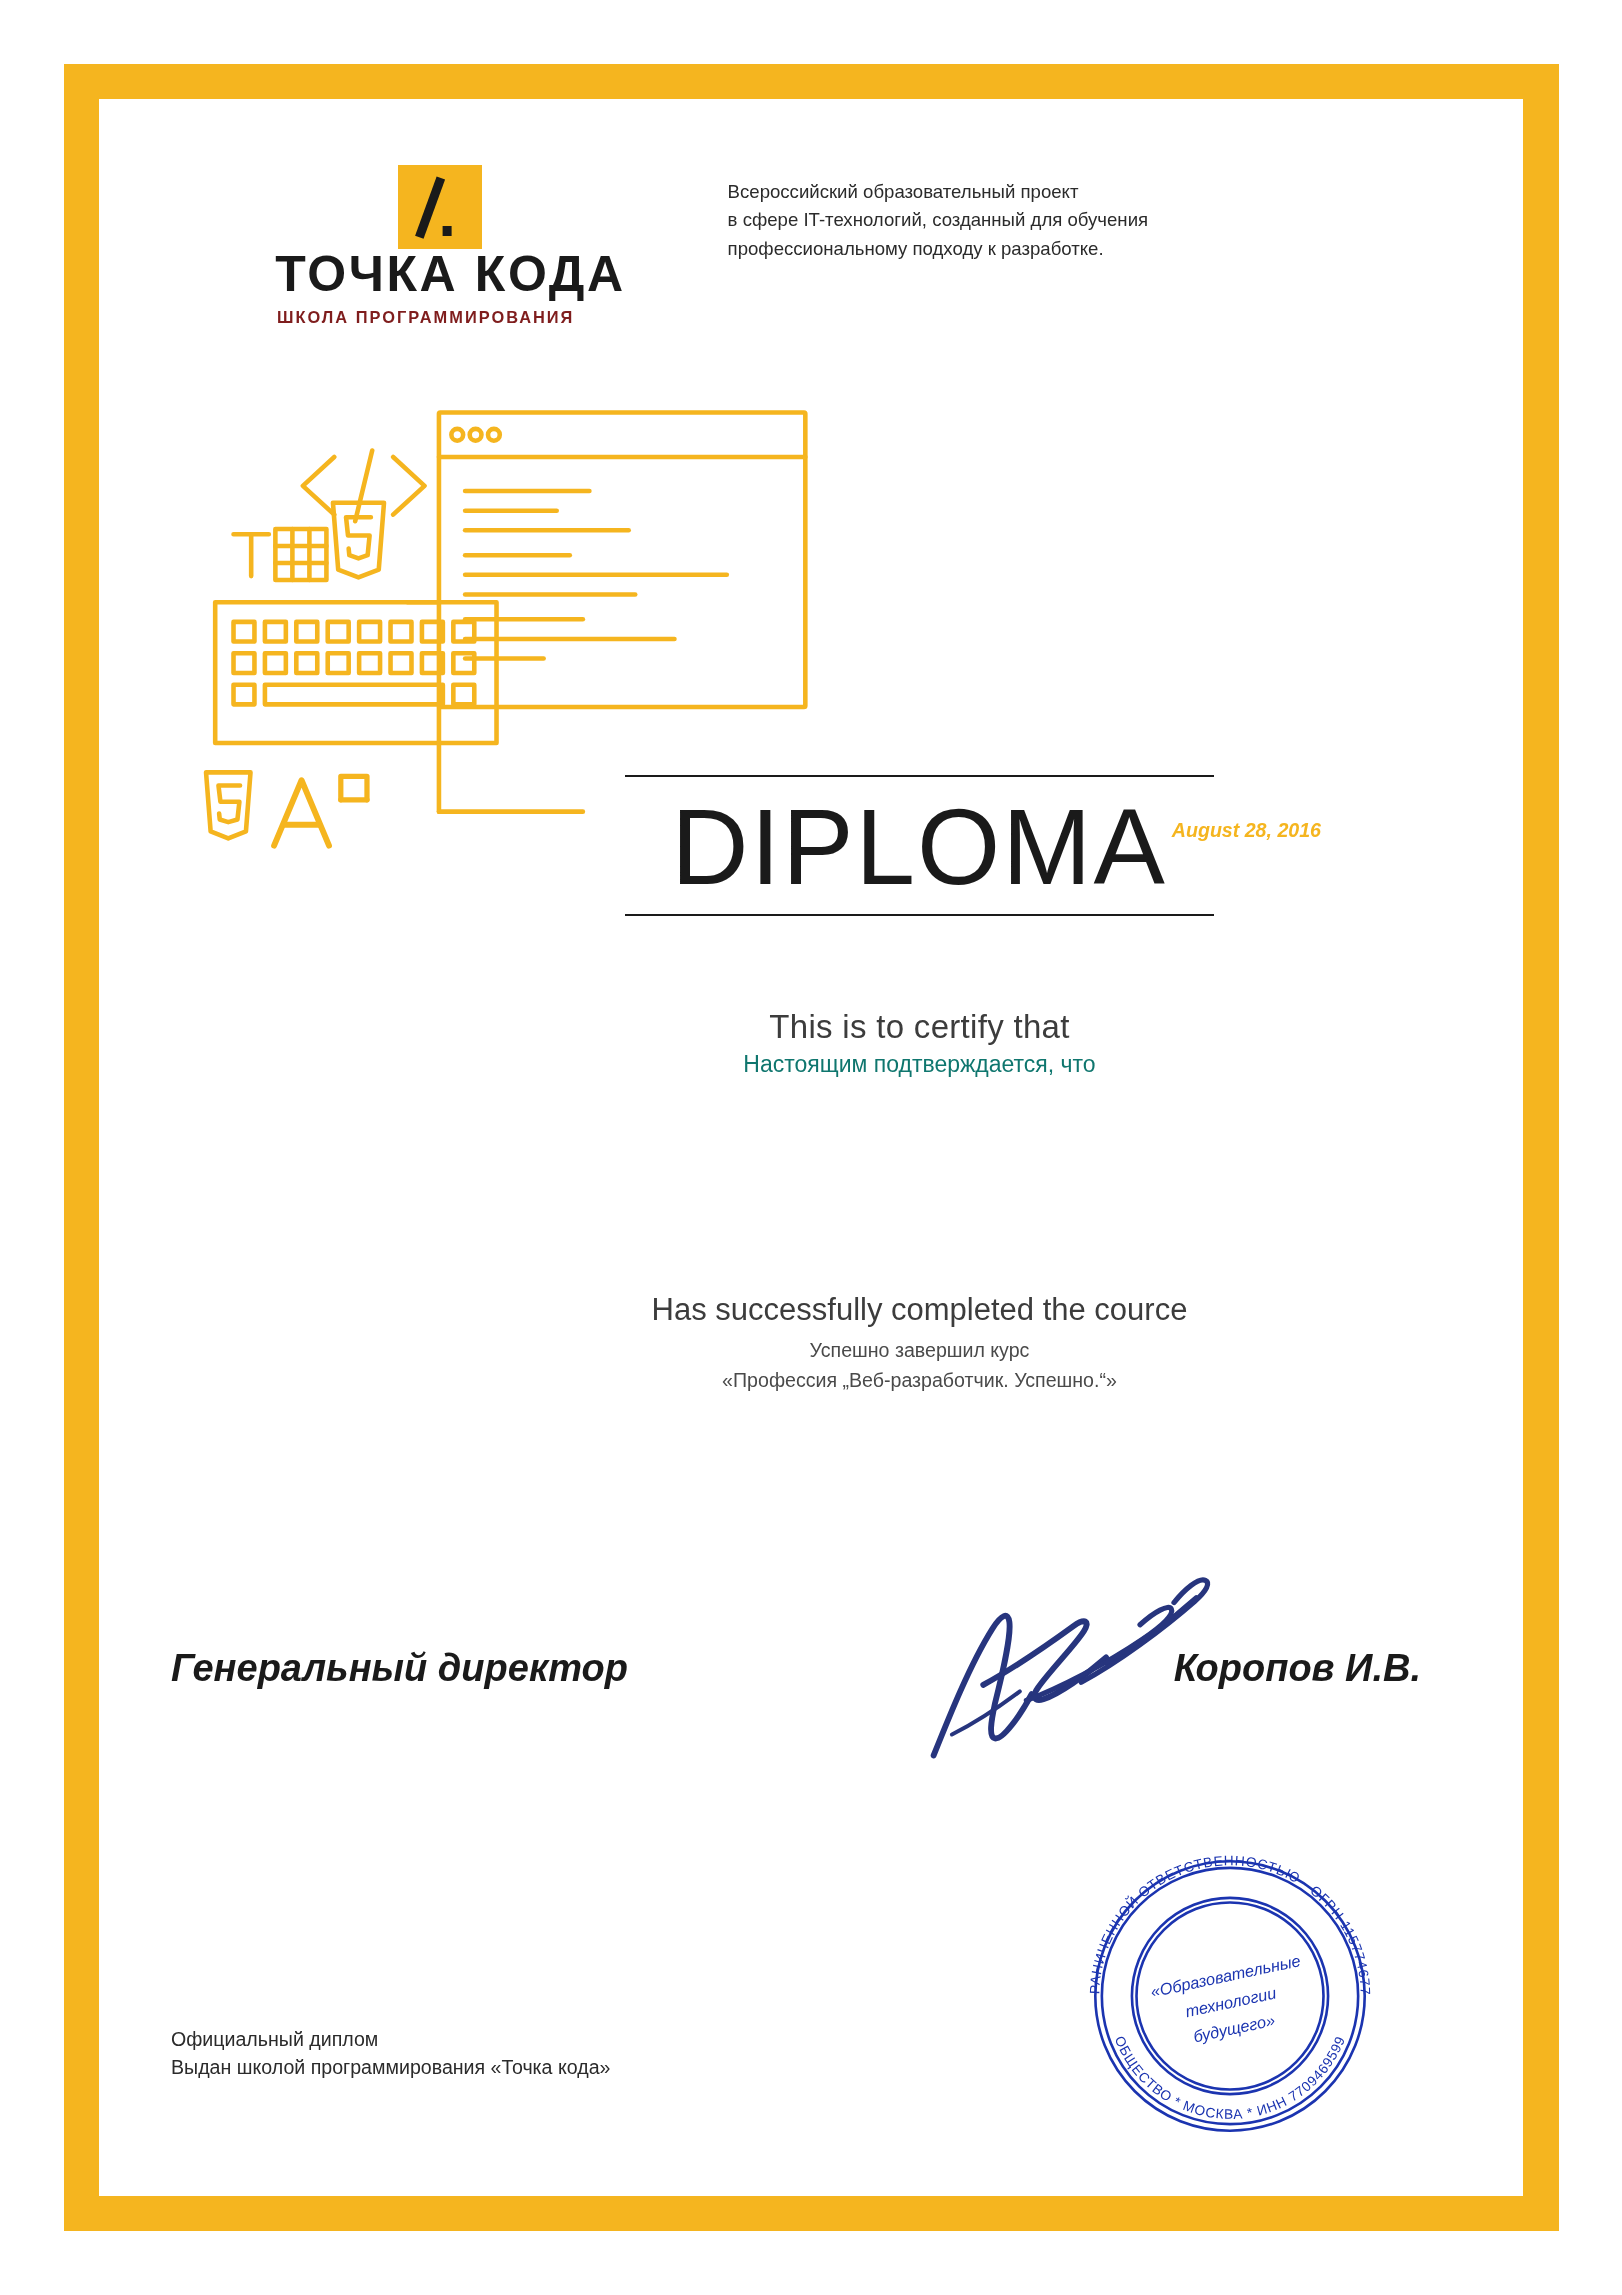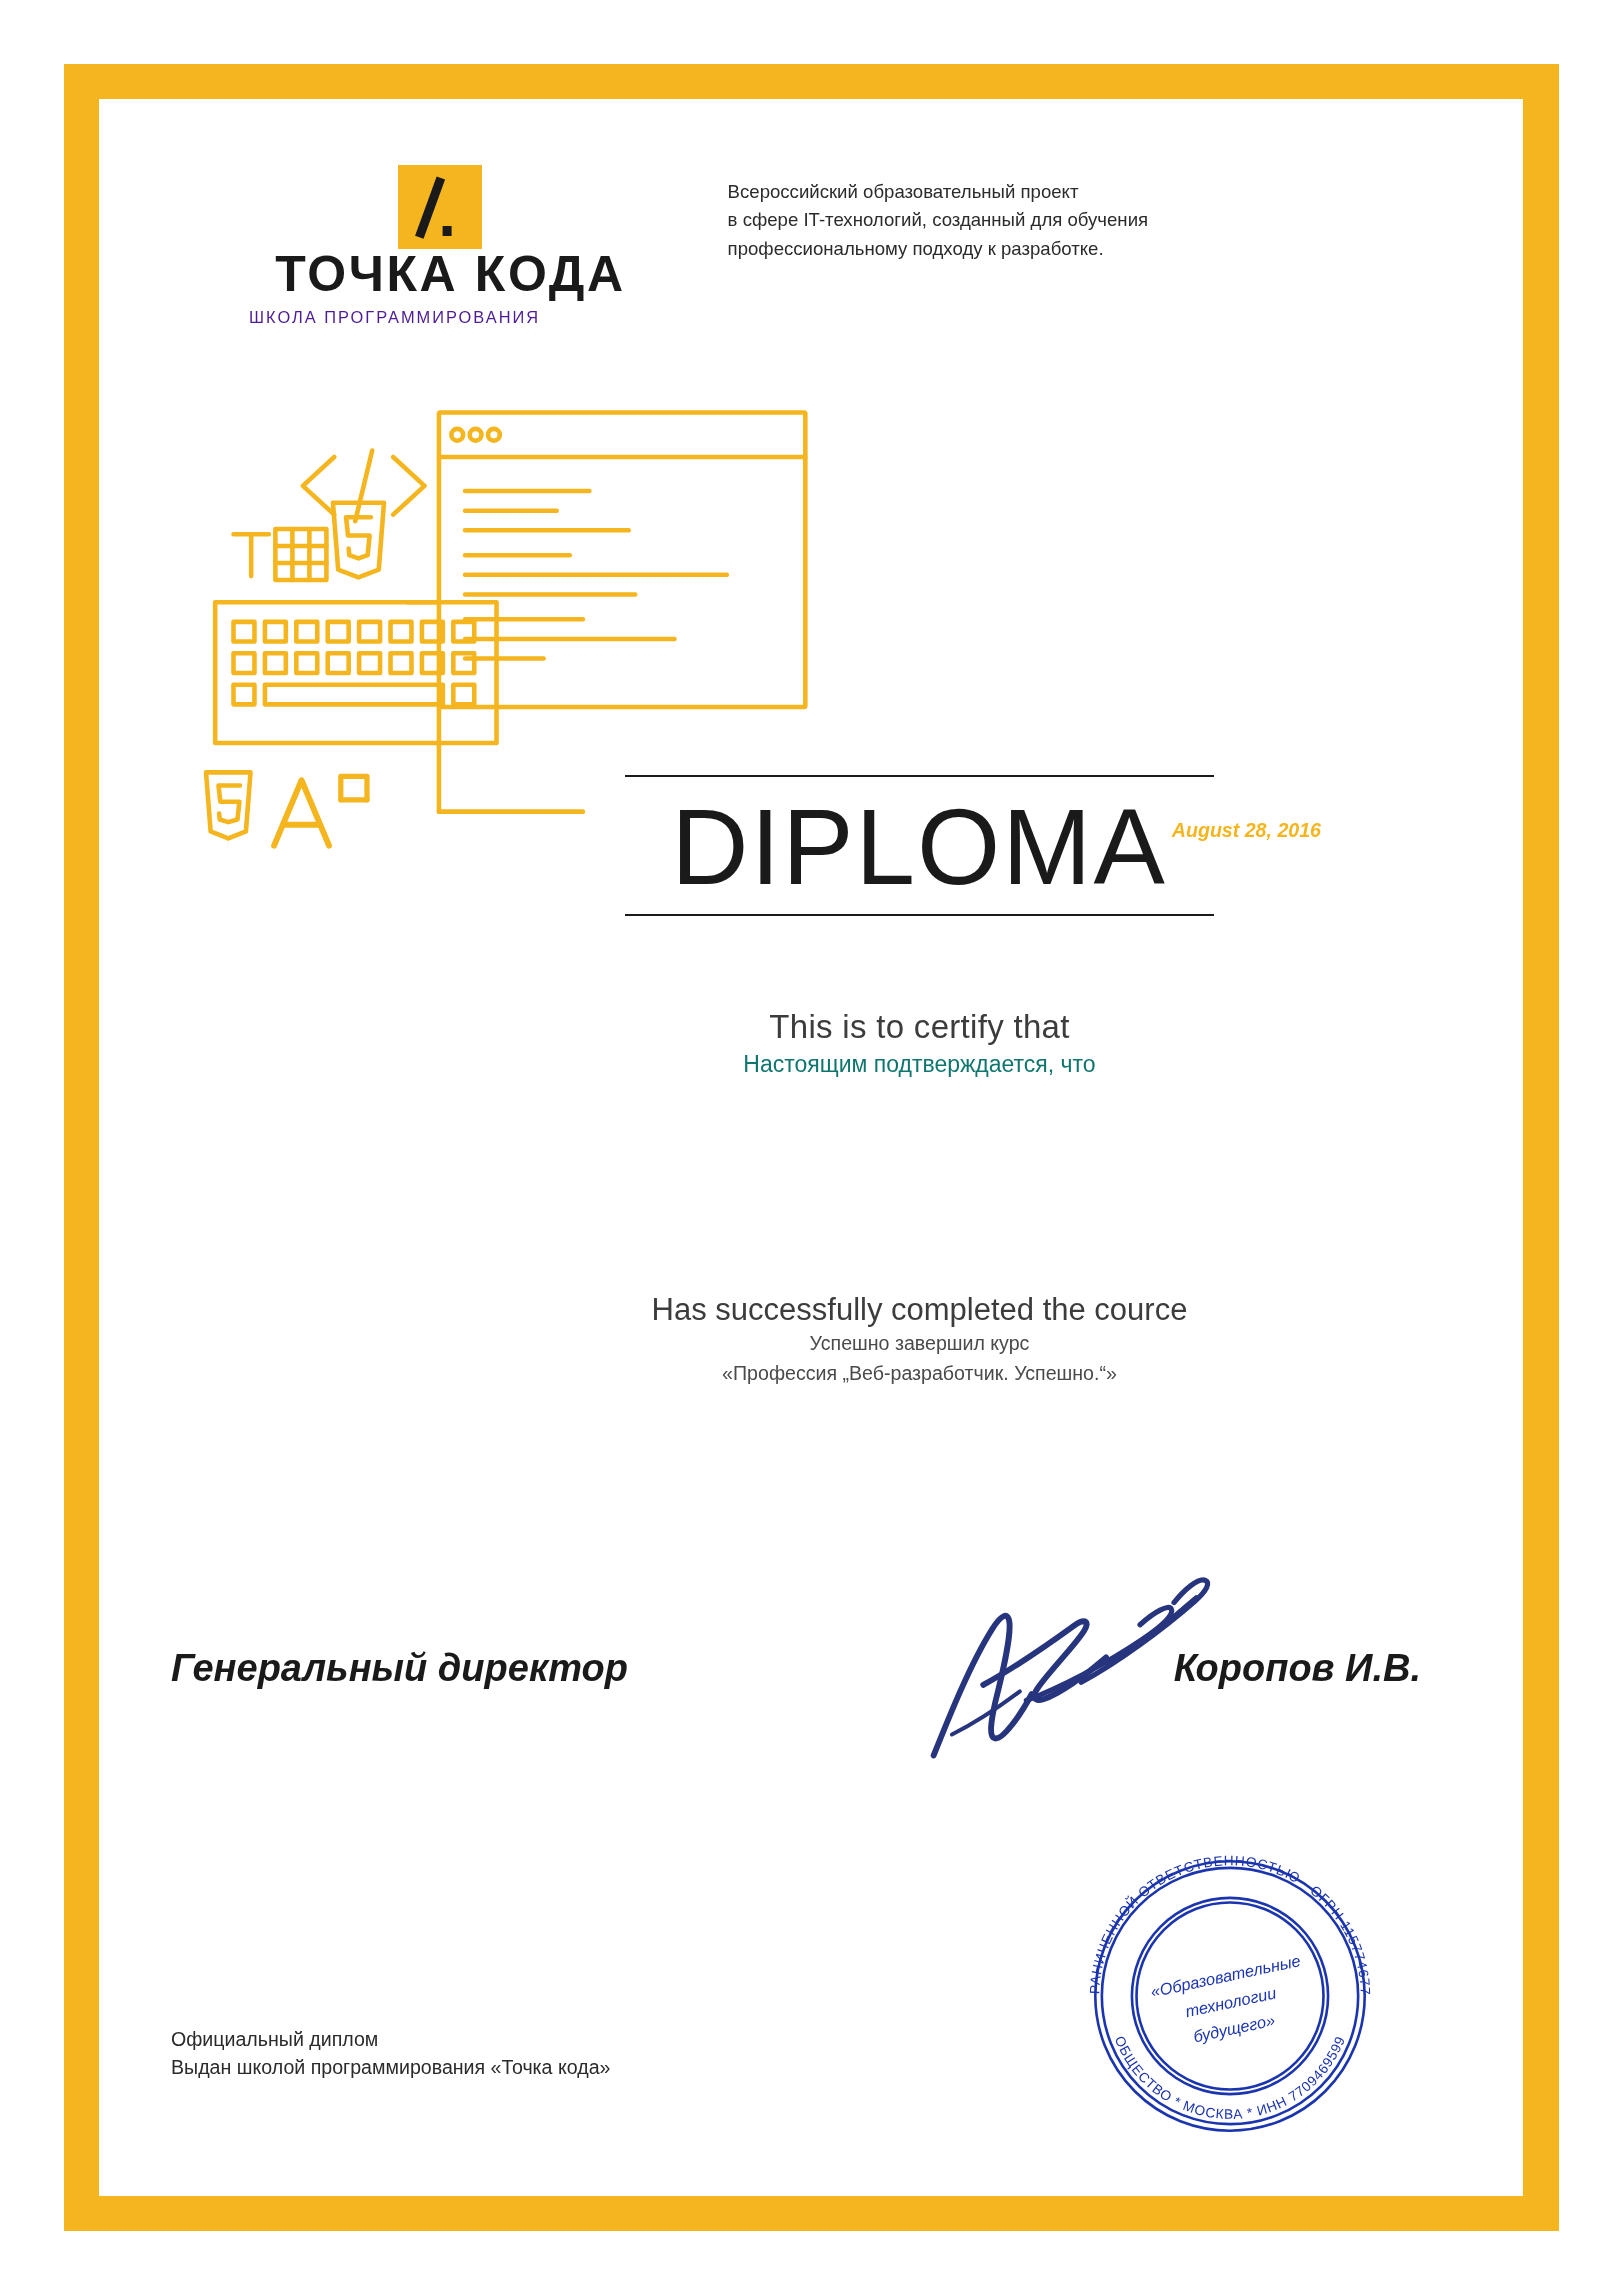--- a/index.html
+++ b/index.html
@@ -86,25 +86,25 @@
     font-size: 50px;
     font-weight: bold;
     letter-spacing: 2.6px;
     color: #1a1a1a;
     margin-left: 22px;
     line-height: 1;
     white-space: nowrap;
   }
   .logo-sub {
     margin-top: 9.2px;
-    margin-left: 78px;
+    margin-left: 106px;
     font-size: 16.4px;
-    font-weight: normal;
+    font-weight: bold;
     letter-spacing: 2px;
-    color: #4c1d95;
+    color: #7f1d1d;
     white-space: nowrap;
   }
   .header-desc {
     margin-left: 19.6px;
     padding-top: 13px;
     font-size: 18.6px;
     line-height: 1.52;
     color: #2b2b2b;
     max-width: 641px;
   }
@@ -183,21 +183,21 @@
     font-size: 31px;
     color: #3c3c3c;
   }
   .course-en-name {
     margin-top: 6.5px;
     font-size: 31px;
     font-weight: bold;
     color: #1a1a1a;
   }
   .course-ru {
-    margin-top: 1px;
+    margin-top: 8px;
     font-size: 19.6px;
     color: #4a4a4a;
     line-height: 1.45;
   }
 
   
   .sign-row {
     position: absolute;
     left: 171px;
     top: 1638px;

